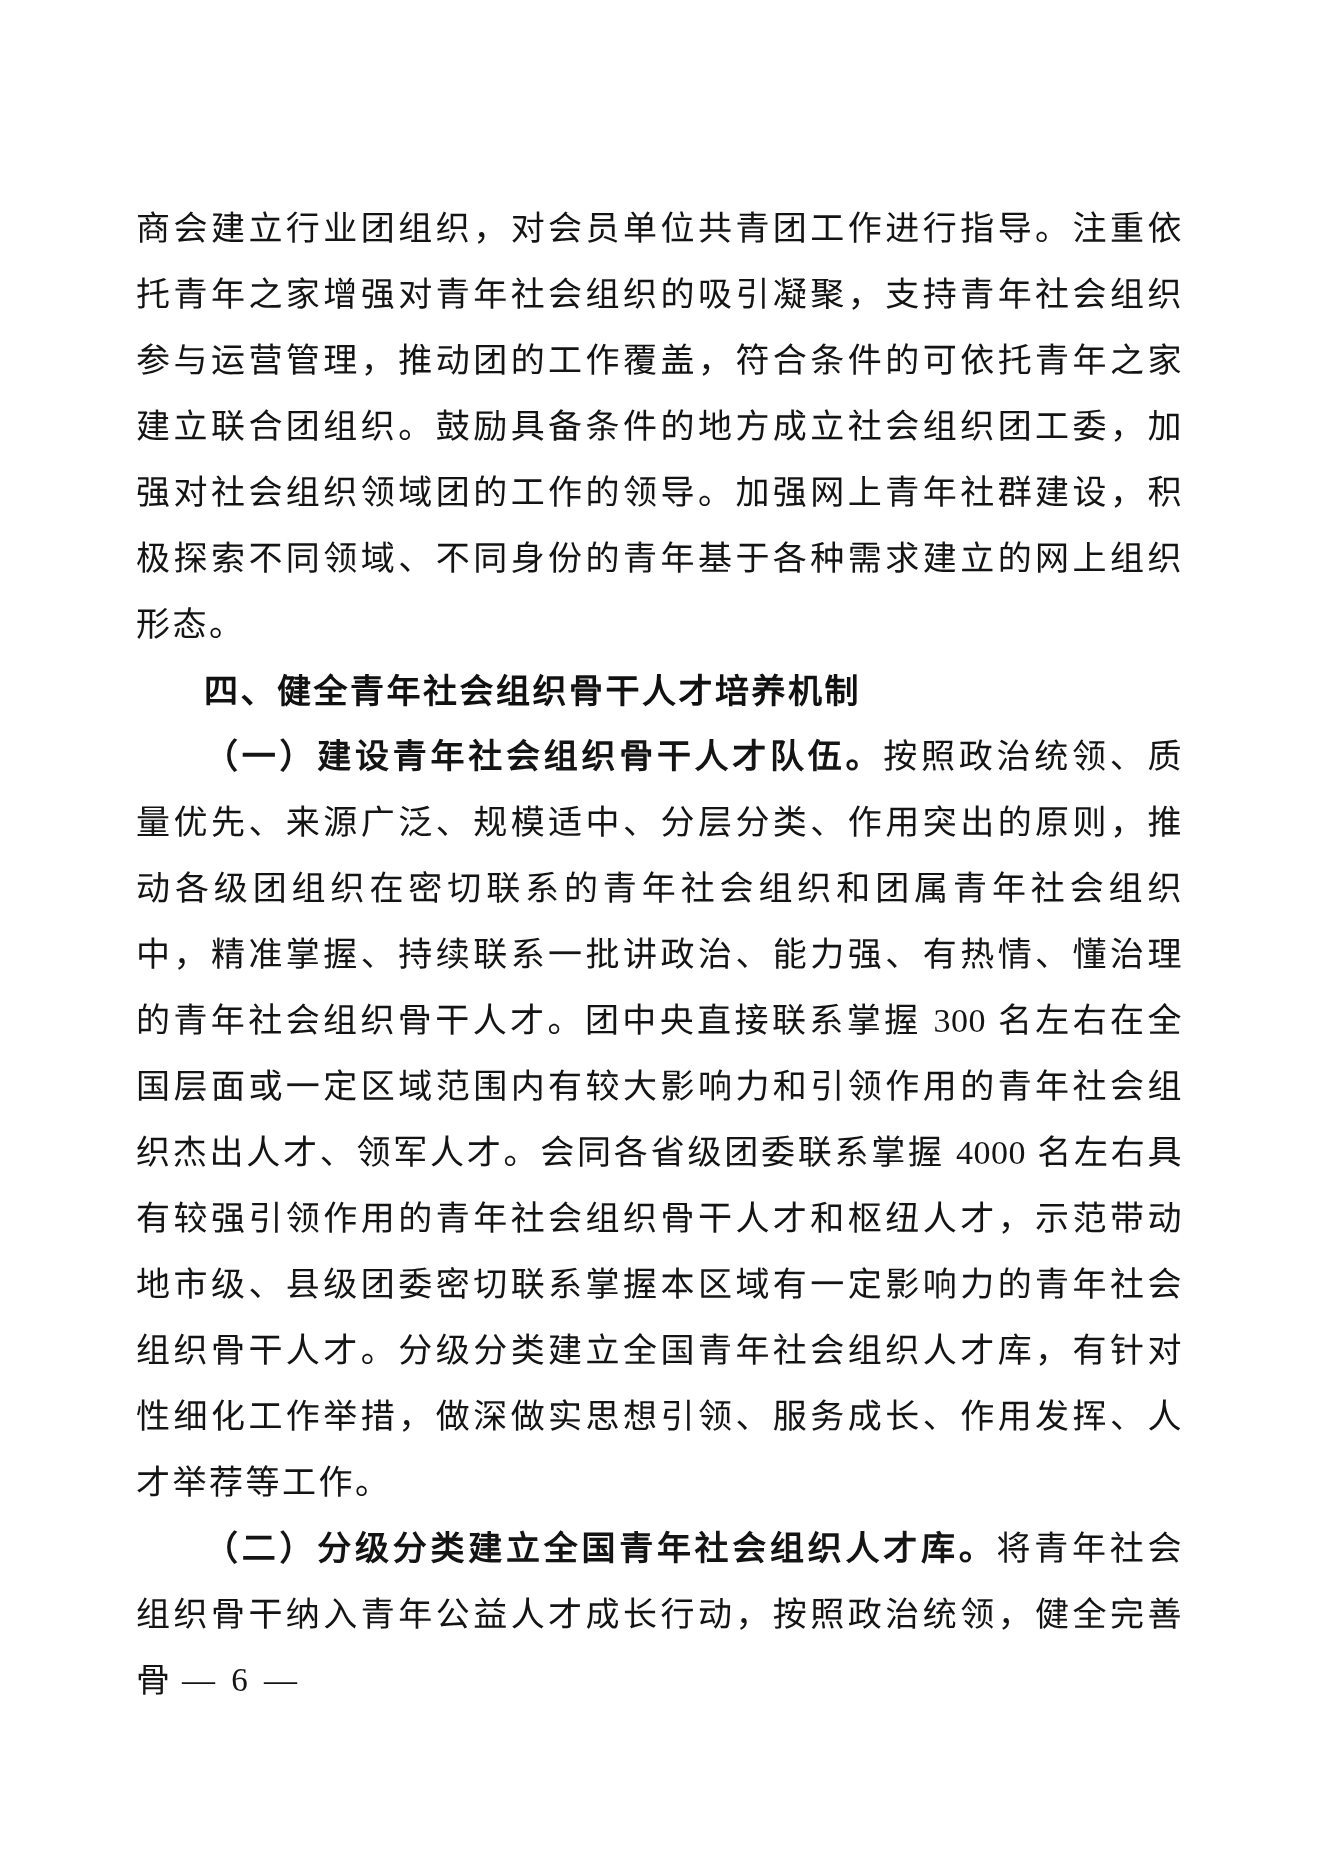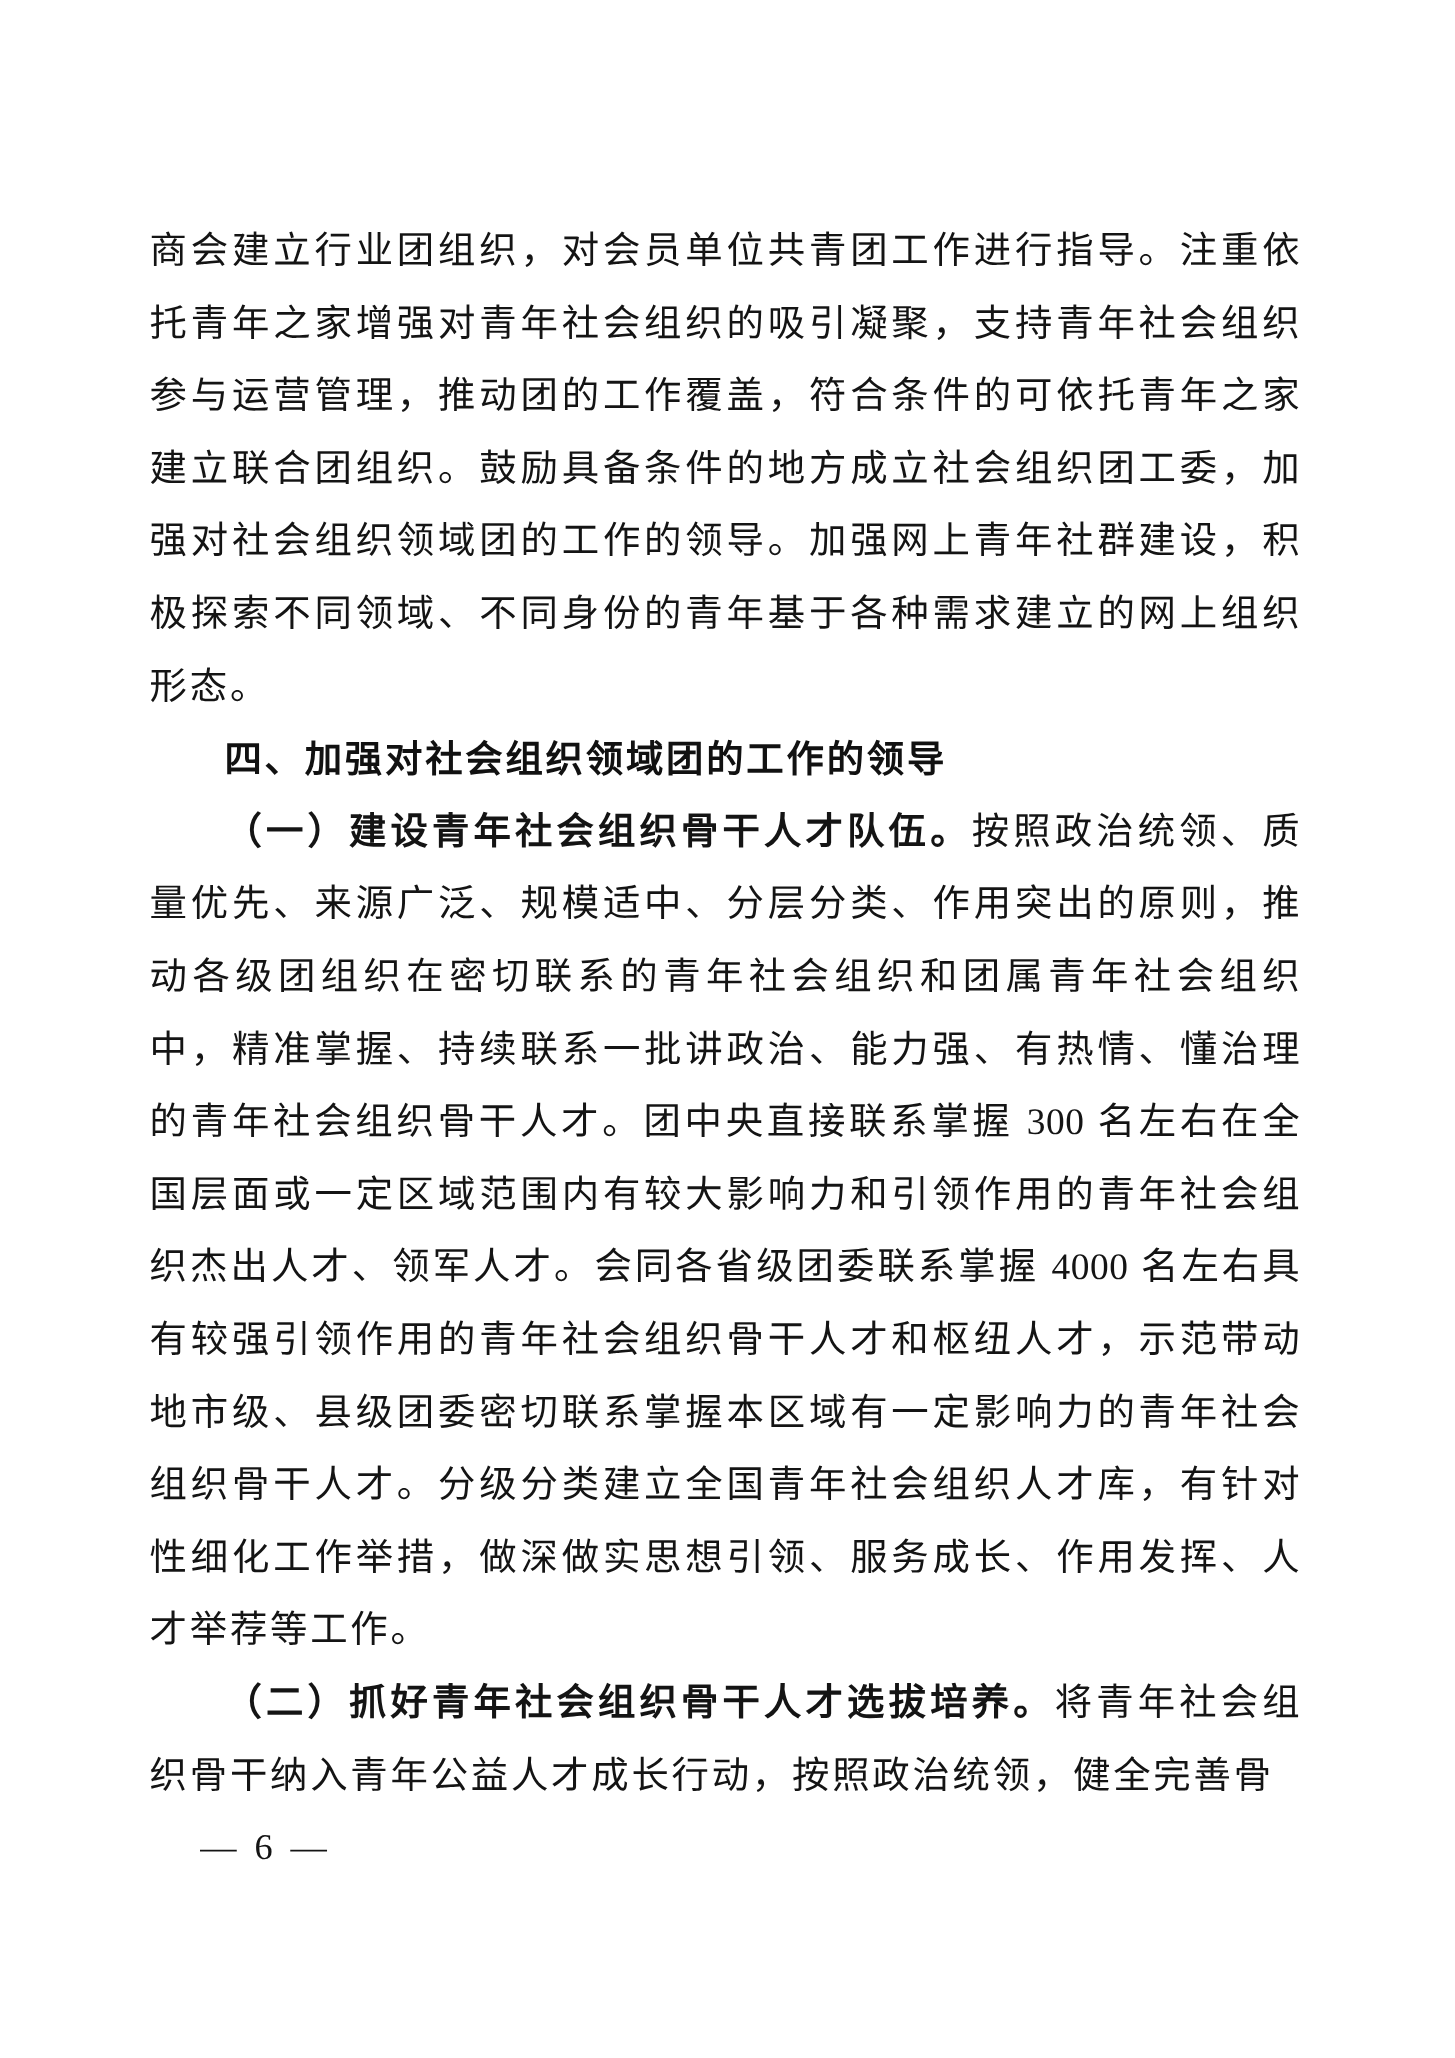--- a/index.html
+++ b/index.html
@@ -64,23 +64,23 @@
 </style>
 </head>
 <body>
 
 <div class="page">
 
   <div class="content">
 
     <p class="body-text">商会建立行业团组织，对会员单位共青团工作进行指导。注重依托青年之家增强对青年社会组织的吸引凝聚，支持青年社会组织参与运营管理，推动团的工作覆盖，符合条件的可依托青年之家建立联合团组织。鼓励具备条件的地方成立社会组织团工委，加强对社会组织领域团的工作的领导。加强网上青年社群建设，积极探索不同领域、不同身份的青年基于各种需求建立的网上组织形态。</p>
 
-    <h2 class="section-heading">四、加强对社会组织领域团的工作的领导</h2>
+    <h2 class="section-heading">四、健全青年社会组织骨干人才培养机制</h2>
 
     <p class="body-text indent-2em"><span class="lead-bold">（一）建设青年社会组织骨干人才队伍。</span><span>按照政治统领、质量优先、来源广泛、规模适中、分层分类、作用突出的原则，推动各级团组织在密切联系的青年社会组织和团属青年社会组织中，精准掌握、持续联系一批讲政治、能力强、有热情、懂治理的青年社会组织骨干人才。团中央直接联系掌握 </span><span class="arabic-num">300</span><span> 名左右在全国层面或一定区域范围内有较大影响力和引领作用的青年社会组织杰出人才、领军人才。会同各省级团委联系掌握 </span><span class="arabic-num">4000</span><span> 名左右具有较强引领作用的青年社会组织骨干人才和枢纽人才，示范带动地市级、县级团委密切联系掌握本区域有一定影响力的青年社会组织骨干人才。分级分类建立全国青年社会组织人才库，有针对性细化工作举措，做深做实思想引领、服务成长、作用发挥、人才举荐等工作。</span></p>
 
-    <p class="body-text indent-2em"><span class="lead-bold">（二）抓好青年社会组织骨干人才选拔培养。</span><span>将青年社会组织骨干纳入青年公益人才成长行动，按照政治统领，健全完善骨</span></p>
+    <p class="body-text indent-2em"><span class="lead-bold">（二）分级分类建立全国青年社会组织人才库。</span><span>将青年社会组织骨干纳入青年公益人才成长行动，按照政治统领，健全完善骨</span></p>
 
   </div>
 
   <div class="page-footer">— 6 —</div>
 
 </div>
 
 </body></html>

